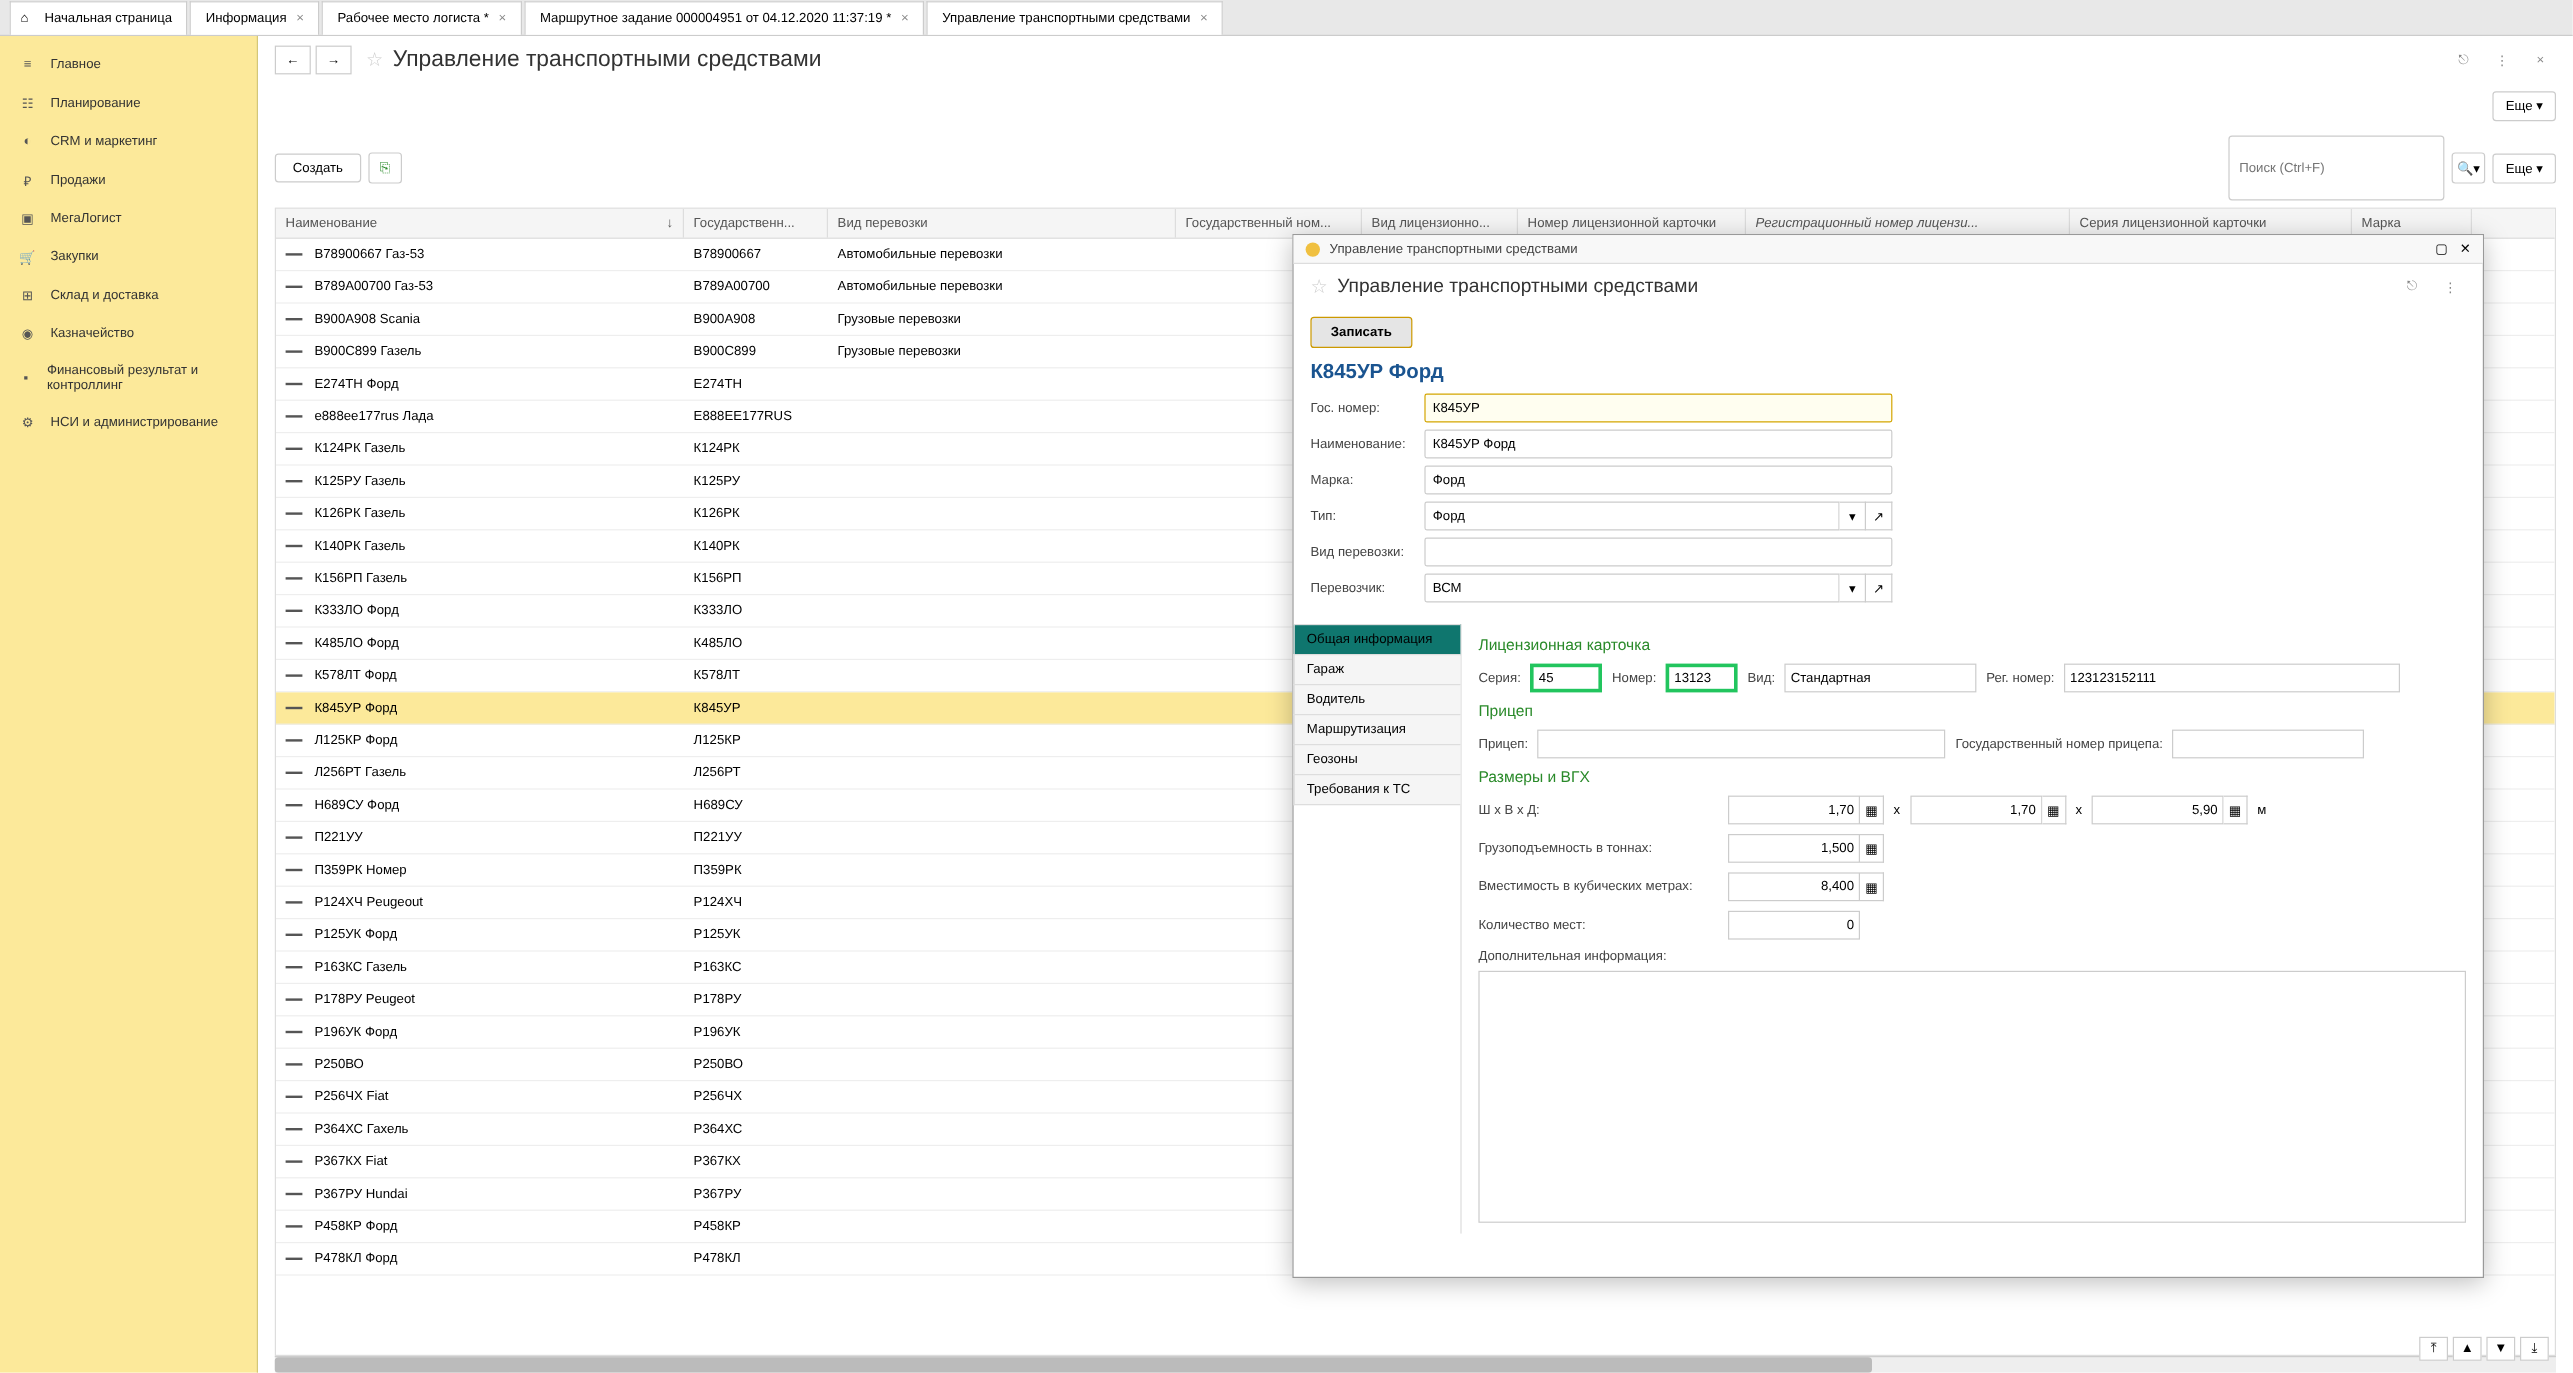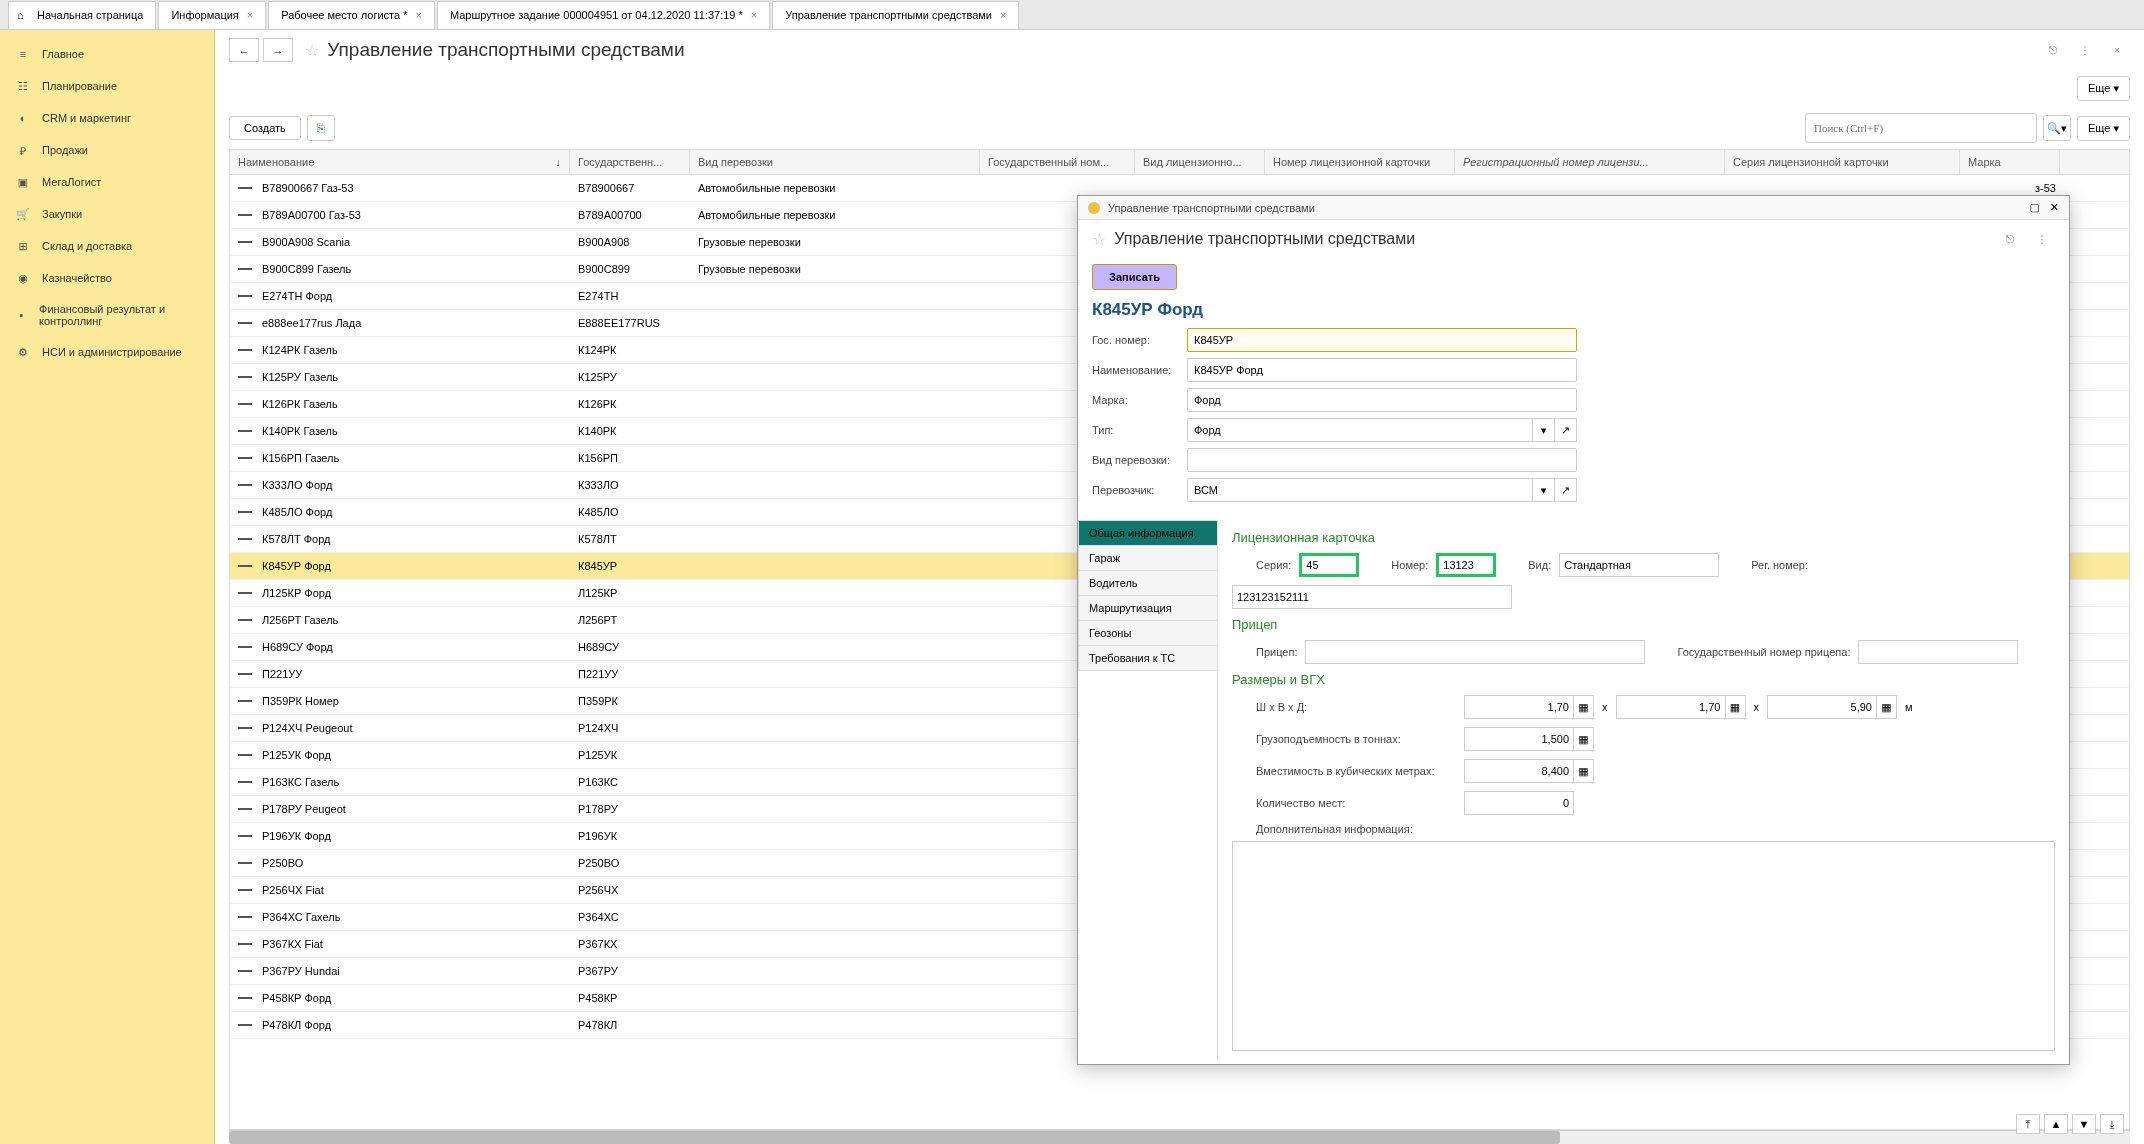--- a/index.html
+++ b/index.html
@@ -18,21 +18,21 @@
 .nav-btns { display: flex; gap: 4px; margin-right: 12px; }
 .nav-btn { width: 30px; height: 24px; border: 1px solid #ccc; background: #fff; display: flex; align-items: center; justify-content: center; cursor: pointer; }
 .star-icon { color: #ccc; margin-right: 8px; font-size: 16px; }
 .page-title { font-size: 19px; color: #333; }
 .header-right { margin-left: auto; display: flex; gap: 6px; align-items: center; }
 .icon-btn { width: 26px; height: 22px; display: flex; align-items: center; justify-content: center; cursor: pointer; color: #888; }
 .toolbar { display: flex; align-items: center; padding: 6px 14px; gap: 6px; }
 .btn { padding: 5px 14px; border: 1px solid #ccc; background: #fff; cursor: pointer; border-radius: 3px; }
 .btn-icon { width: 28px; height: 26px; border: 1px solid #ccc; background: #fff; display: flex; align-items: center; justify-content: center; cursor: pointer; border-radius: 3px; }
 .toolbar-right { margin-left: auto; display: flex; gap: 6px; align-items: center; }
-.search-box { width: 232px; padding: 8px 8px; border: 1px solid #ccc; border-radius: 3px; font-family: Liberation Serif, serif; }
+.search-box { width: 180px; padding: 20px 8px; border: 1px solid #ccc; border-radius: 3px; }
 .more-btn { padding: 5px 10px; border: 1px solid #ccc; background: #fff; cursor: pointer; border-radius: 3px; }
 .table-wrapper { flex: 1; overflow: hidden; margin: 0 14px; border: 1px solid #ddd; position: relative; }
 .table-header { display: flex; background: #f5f5f5; border-bottom: 1px solid #ddd; }
 .th { padding: 6px 8px; border-right: 1px solid #ddd; color: #555; overflow: hidden; white-space: nowrap; text-overflow: ellipsis; }
 .th-name { width: 340px; display: flex; justify-content: space-between; align-items: center; }
 .th-gos { width: 120px; }
 .th-vid { width: 290px; }
 .th-gosnom { width: 155px; }
 .th-vidlic { width: 130px; }
 .th-nomlic { width: 190px; }
@@ -49,39 +49,39 @@
 .td-vid { width: 290px; }
 .td-right { flex: 1; text-align: center; padding-left: 990px; }
 .form-panel { position: absolute; top: 165px; left: 862px; width: 993px; height: 870px; background: #fff; border: 1px solid #999; box-shadow: 0 4px 20px rgba(0,0,0,0.25); display: flex; flex-direction: column; }
 .form-titlebar { display: flex; align-items: center; padding: 5px 10px; background: #f8f8f8; border-bottom: 1px solid #ddd; }
 .form-titlebar-icon { width: 12px; height: 12px; border-radius: 50%; background: #f0c040; margin-right: 8px; }
 .form-titlebar-text { flex: 1; color: #444; }
 .form-titlebar-btns { display: flex; gap: 10px; }
 .form-inner-header { display: flex; align-items: center; padding: 8px 14px; }
 .form-inner-title { font-size: 16px; color: #333; }
 .form-toolbar { padding: 6px 14px; }
-.btn-yellow { background: #c4b5fd; border: 1px solid #cc9900; padding: 6px 16px; font-weight: bold; cursor: pointer; border-radius: 3px; }
+.btn-yellow { background: #e5e5e5; border: 1px solid #cc9900; padding: 6px 16px; font-weight: bold; cursor: pointer; border-radius: 3px; }
 .form-subtitle { padding: 4px 14px; font-size: 17px; color: #1a5490; font-weight: bold; }
 .form-fields { padding: 4px 14px; }
 .field-row { display: flex; align-items: center; margin-bottom: 6px; }
 .field-label { width: 95px; color: #444; }
 .field-input { flex: 1; max-width: 390px; padding: 4px 6px; border: 1px solid #ccc; border-radius: 2px; height: 24px; }
 .field-input.highlighted { border: 1px solid #d4a500; background: #fffef0; }
 .field-input-group { display: flex; max-width: 390px; flex: 1; }
 .field-input-group .field-input { border-radius: 2px 0 0 2px; }
 .input-btn { width: 22px; height: 24px; border: 1px solid #ccc; border-left: none; background: #fff; cursor: pointer; display: flex; align-items: center; justify-content: center; }
 .checkbox { width: 16px; height: 16px; }
 .form-tabs-row { display: flex; margin-top: 8px; }
 .form-tabs { width: 140px; border-right: 1px solid #ddd; }
 .form-tab { padding: 6px 10px; border: 1px solid #ddd; border-right: none; background: #f5f5f5; cursor: pointer; margin-bottom: -1px; }
 .form-tab.active { background: #0f766e; }
 .form-tab-content { flex: 1; padding: 6px 14px; }
 .section-title { color: #2a8a2a; font-size: 13px; margin: 4px 0 8px; }
 .inline-fields { display: flex; align-items: center; gap: 8px; margin-bottom: 8px; flex-wrap: wrap; }
-.inline-label { color: #444; margin-left: 24px; }
+.inline-label { color: #444; }
 .small-input { width: 60px; padding: 4px; border: 3px solid #22c55e; height: 24px; }
 .med-input { width: 160px; padding: 4px; border: 1px solid #ccc; height: 24px; }
 .wide-input { width: 280px; padding: 4px; border: 1px solid #ccc; height: 24px; }
 .num-input { width: 110px; padding: 4px; border: 1px solid #ccc; height: 24px; text-align: right; }
 .num-group { display: flex; }
 .num-btn { width: 20px; height: 24px; border: 1px solid #ccc; border-left: none; background: #fff; cursor: pointer; }
 .textarea { width: 100%; height: 210px; border: 1px solid #ccc; margin-top: 6px; resize: none; padding: 6px; }
 .scrollbar-bottom { height: 14px; background: #eee; border-top: 1px solid #ccc; margin: 0 14px; position: relative; }
 .scroll-thumb { position: absolute; left: 0; width: 70%; height: 100%; background: #bbb; border-radius: 3px; }
 .footer-icons { position: absolute; bottom: 10px; right: 20px; display: flex; gap: 4px; }

